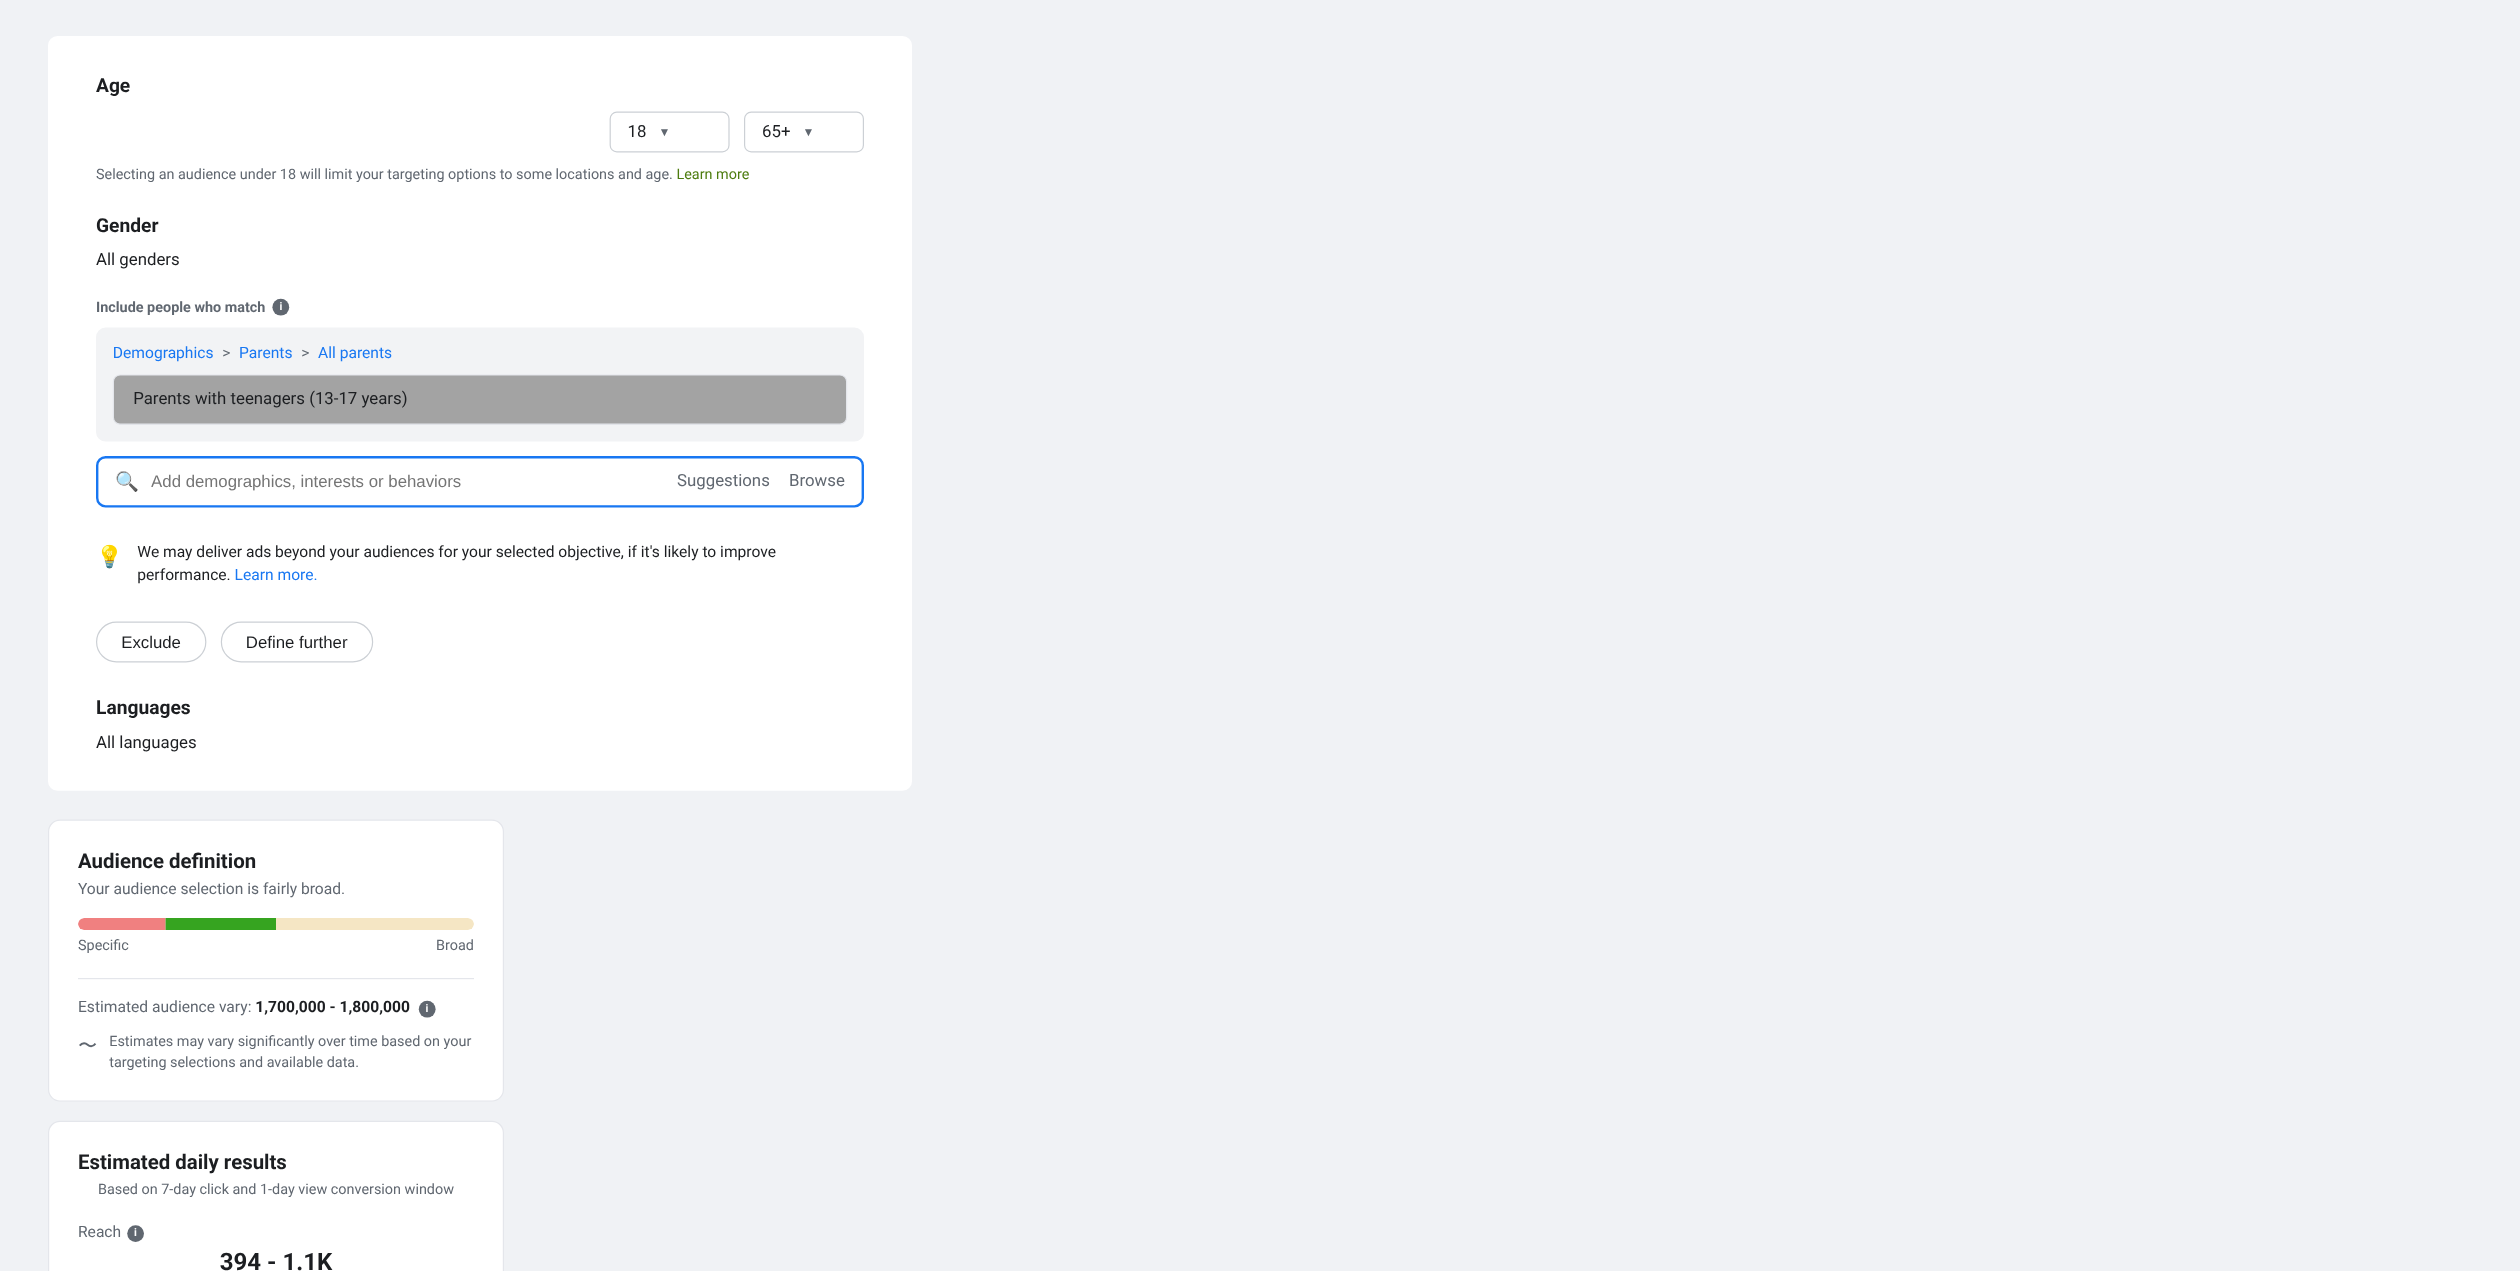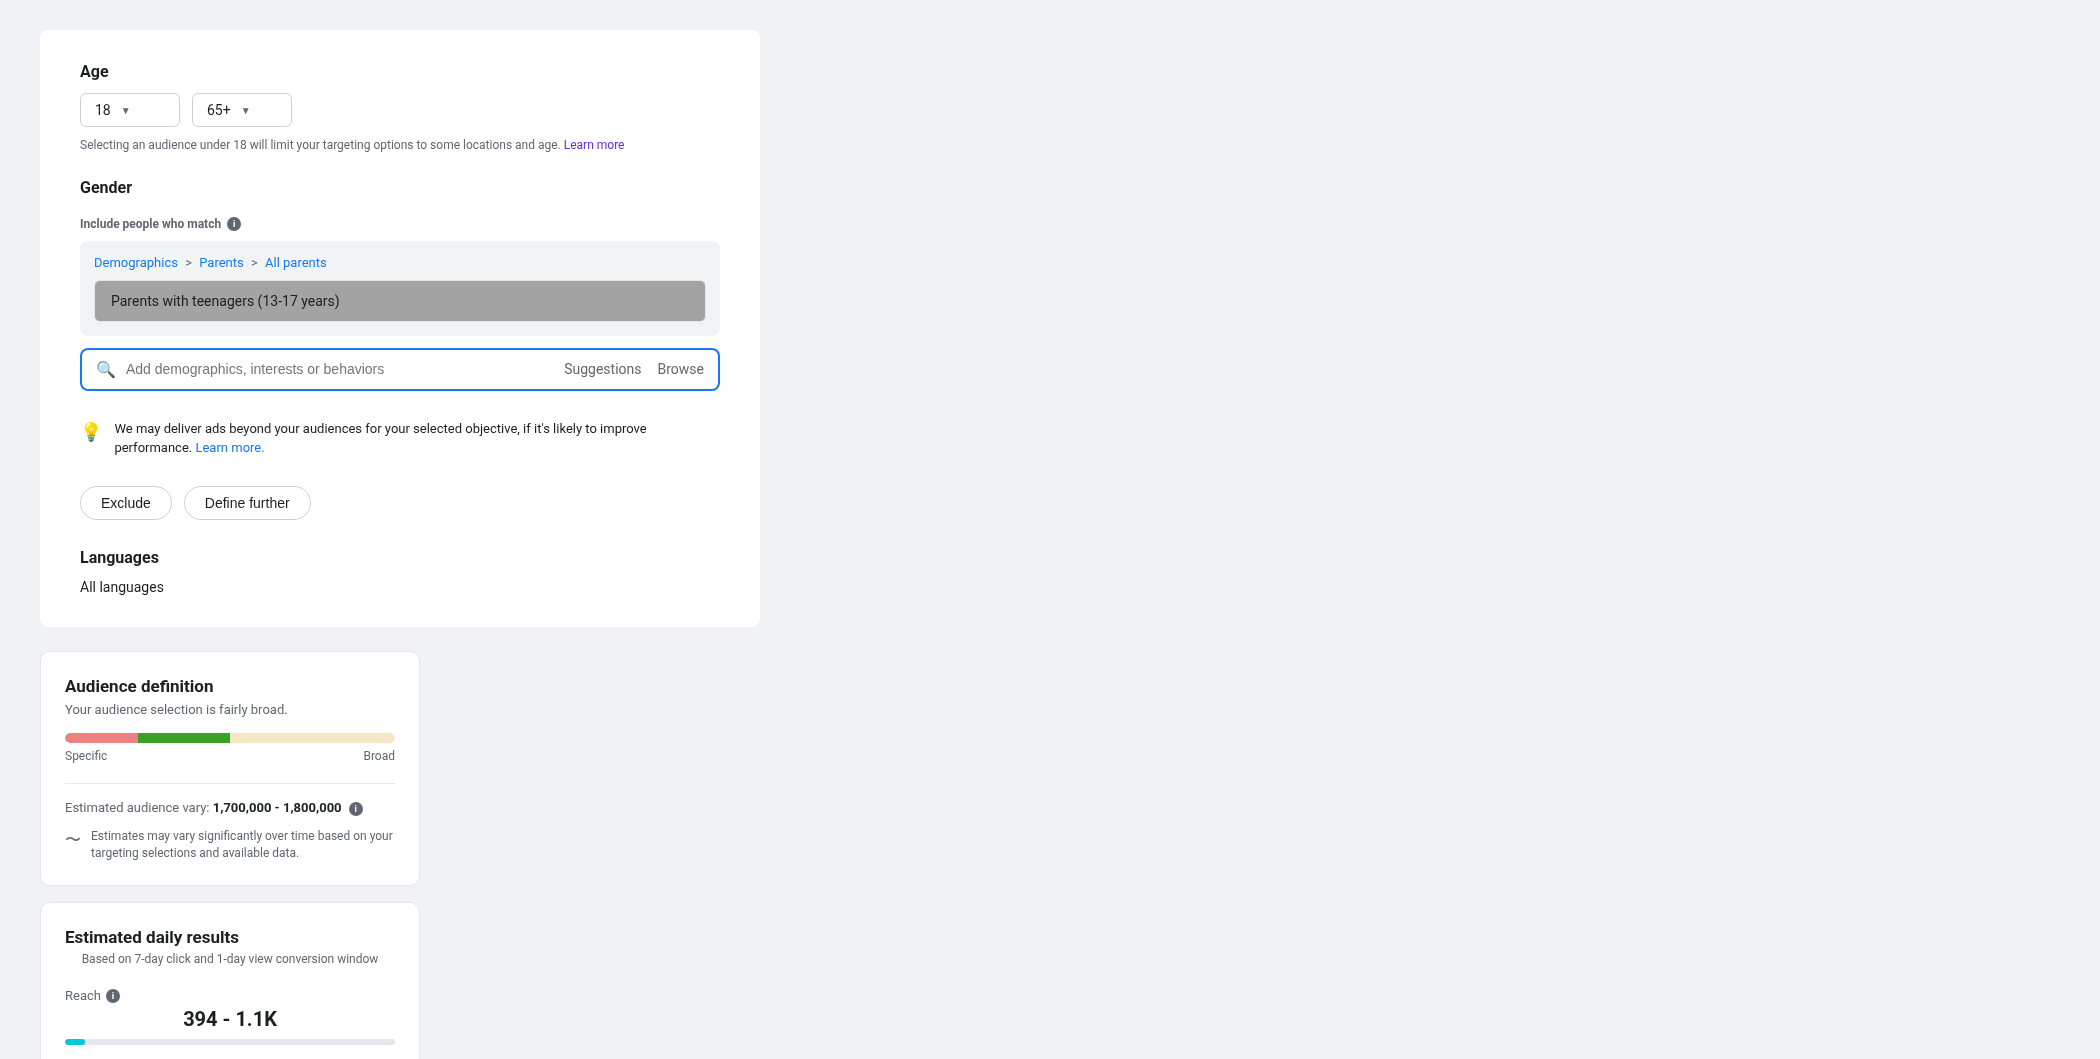--- a/index.html
+++ b/index.html
@@ -34,20 +34,21 @@
     .section-title {
       font-size: 16px;
       font-weight: 700;
       color: #1c1e21;
       margin-bottom: 12px;
     }
     .age-dropdowns {
       display: flex;
       gap: 12px;
       margin-bottom: 10px;
+      justify-content: flex-end;
     }
     .age-dropdown {
       display: flex;
       align-items: center;
       border: 1px solid #ccd0d5;
       border-radius: 6px;
       padding: 8px 14px;
       background: #fff;
       cursor: pointer;
       font-size: 14px;
@@ -59,21 +60,21 @@
       font-size: 10px;
       color: #606770;
     }
     .age-notice {
       font-size: 12px;
       color: #606770;
       margin-bottom: 24px;
       line-height: 1.4;
     }
     .age-notice a {
-      color: #6d28d9;
+      color: #4d7c0f;
       text-decoration: none;
     }
     .section-divider {
       margin-bottom: 20px;
     }
     
     .gender-value {
       font-size: 14px;
       color: #1c1e21;
       margin-bottom: 24px;
@@ -337,20 +338,21 @@
         </div>
       </div>
       <div class="age-notice">
         <span>Selecting an audience under 18 will limit your targeting options to some locations and age.</span>
         <a href="#">Learn more</a>
       </div>
     </div>
 
     <div class="section-divider">
       <div class="section-title">Gender</div>
+      <div class="gender-value">All genders</div>
     </div>
 
     <div>
       <div class="subsection-label">
         <span>Include people who match</span>
         <span class="info-icon">i</span>
       </div>
 
       <div class="targeting-box">
         <div class="breadcrumb">

